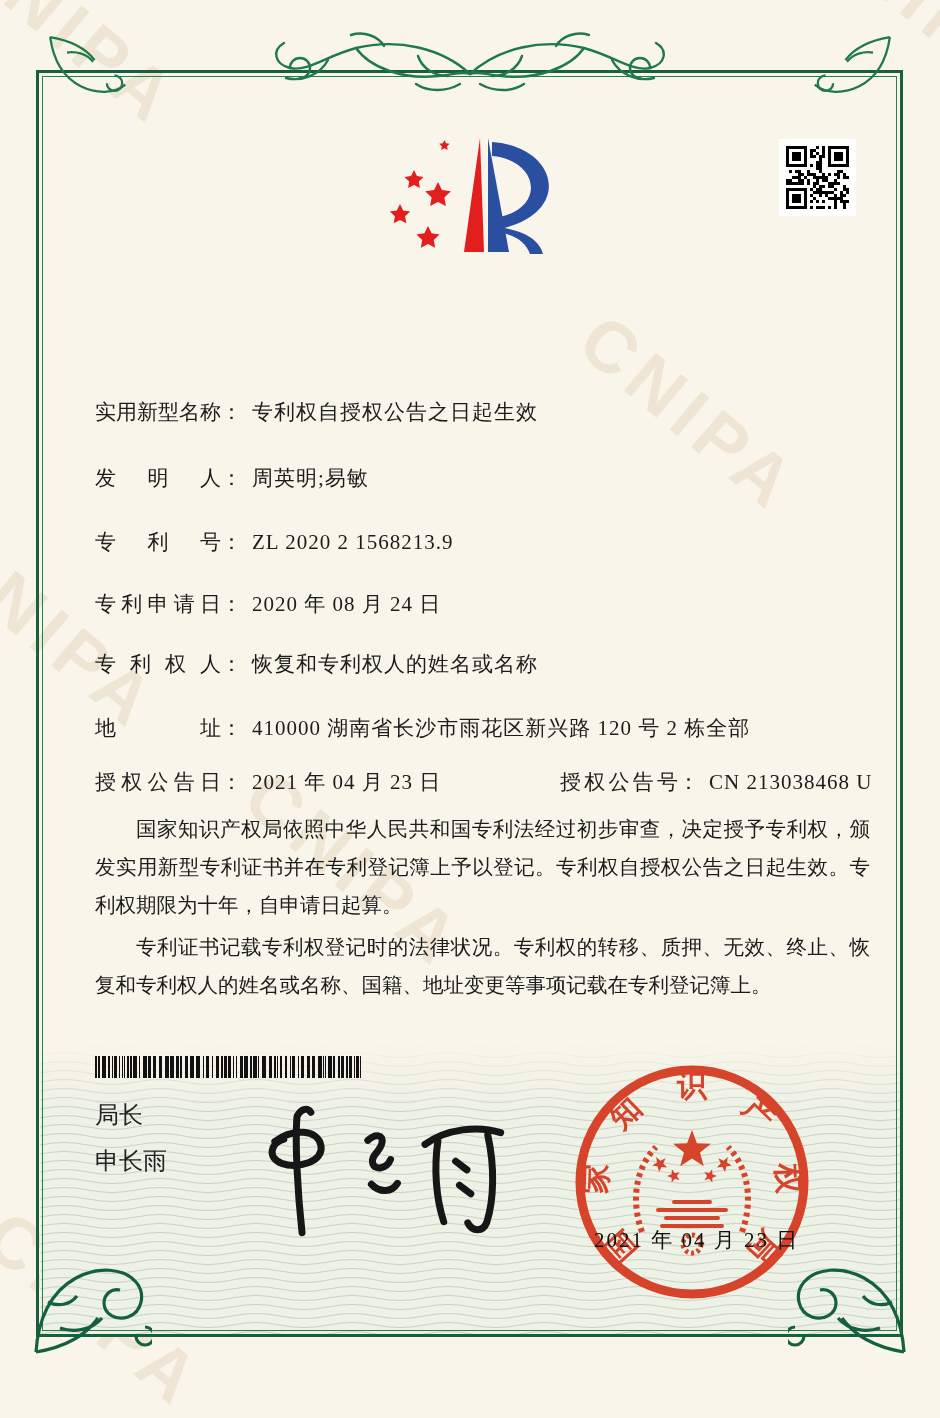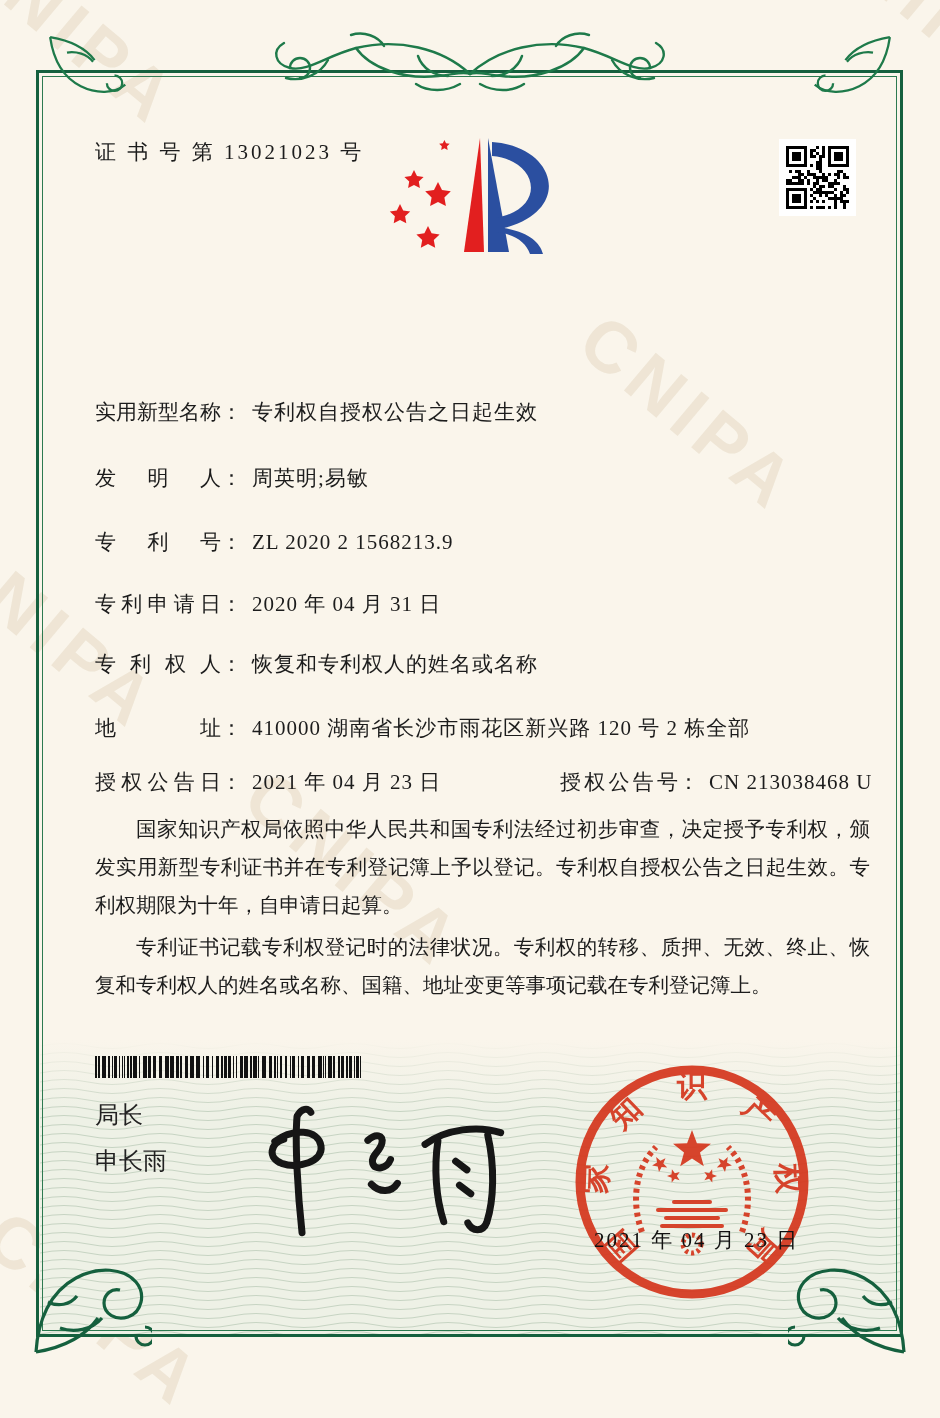--- a/index.html
+++ b/index.html
@@ -193,21 +193,20 @@
   <svg class="orn" style="left:788px; top:1256px; transform:scaleX(-1);" width="126" height="100" viewBox="0 0 126 100">
     <g stroke="#15603e" fill="none" stroke-width="3.2">
       <path d="M10,96 C12,64 24,36 50,22 C72,10 98,12 110,26 C120,38 116,56 102,61 C90,65 78,58 78,47 C78,38 86,32 94,34"></path>
       <path d="M10,96 C34,92 58,82 72,62"></path>
       <path d="M34,72 C48,77 66,74 76,62"></path>
       <path d="M22,46 C32,51 44,49 51,40"></path>
       <path d="M110,80 a9,9 0 1 0 9,-9"></path>
     </g>
   </svg>
 
-  <div id="cert-no">证 书 号 第 13021023 号</div>
 
   <svg id="logo" width="180" height="128" viewBox="0 0 180 128">
     <g fill="#e21f1f">
       <path d="M57,14 l2.6,5.3 5.9,.9 -4.3,4.1 1,5.8 -5.2,-2.7 -5.2,2.7 1,-5.8 -4.3,-4.1 5.9,-.9 Z" transform="scale(0.62) translate(34,2)"></path>
       <path d="M26,40 l3,6 6.6,1 -4.8,4.6 1.1,6.5 -5.9,-3.1 -5.9,3.1 1.1,-6.5 -4.8,-4.6 6.6,-1 Z"></path>
       <path d="M50,52 l4,8 8.8,1.3 -6.4,6.1 1.5,8.7 -7.9,-4.1 -7.9,4.1 1.5,-8.7 -6.4,-6.1 8.8,-1.3 Z"></path>
       <path d="M12,74 l3.2,6.4 7,1 -5.1,4.9 1.2,7 -6.3,-3.3 -6.3,3.3 1.2,-7 -5.1,-4.9 7,-1 Z"></path>
       <path d="M40,96 l3.6,7.2 8,1.2 -5.8,5.5 1.4,7.9 -7.2,-3.8 -7.2,3.8 1.4,-7.9 -5.8,-5.5 8,-1.2 Z"></path>
       <polygon points="92,8 76,122 96,122"></polygon>
     </g>
@@ -376,21 +375,21 @@
         <span>号</span>
       </span><span class="fcolon">：</span><span class="fvalue">ZL 2020 2 1568213.9</span>
   </div>
   <div class="field-row" style="top:590px;">
     <span class="flabel">
         <span>专</span>
         <span>利</span>
         <span>申</span>
         <span>请</span>
         <span>日</span>
-      </span><span class="fcolon">：</span><span class="fvalue">2020 年 04 月 31 日</span>
+      </span><span class="fcolon">：</span><span class="fvalue">2020 年 08 月 24 日</span>
   </div>
   <div class="field-row" style="top:650px;">
     <span class="flabel">
         <span>专</span>
         <span>利</span>
         <span>权</span>
         <span>人</span>
       </span><span class="fcolon">：</span><span class="fvalue">恢复和专利权人的姓名或名称</span>
   </div>
   <div class="field-row" style="top:714px;">

